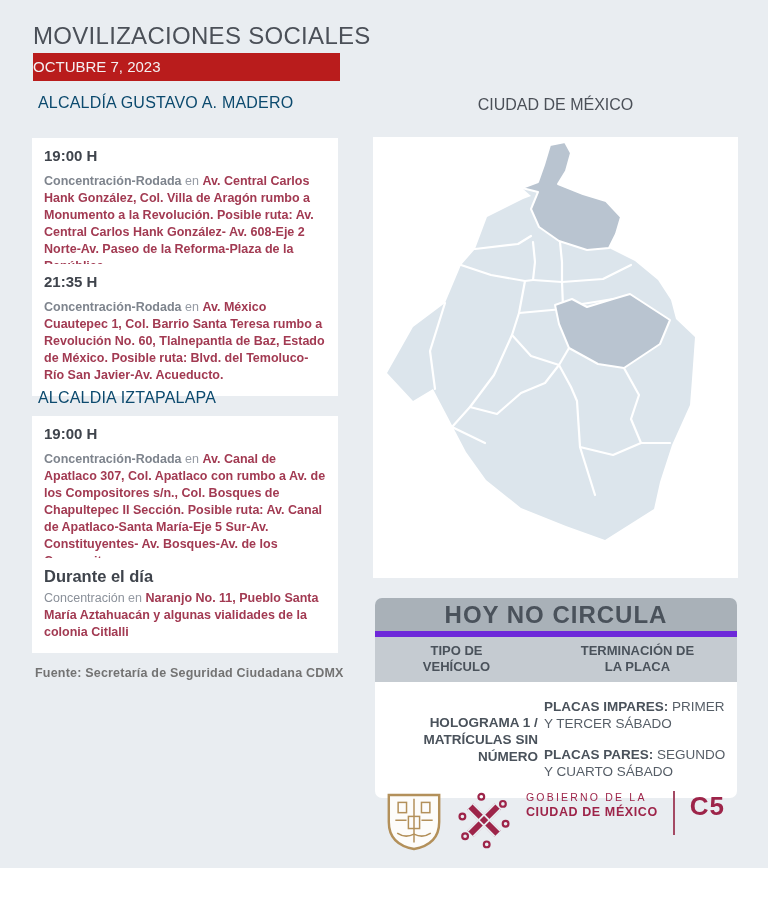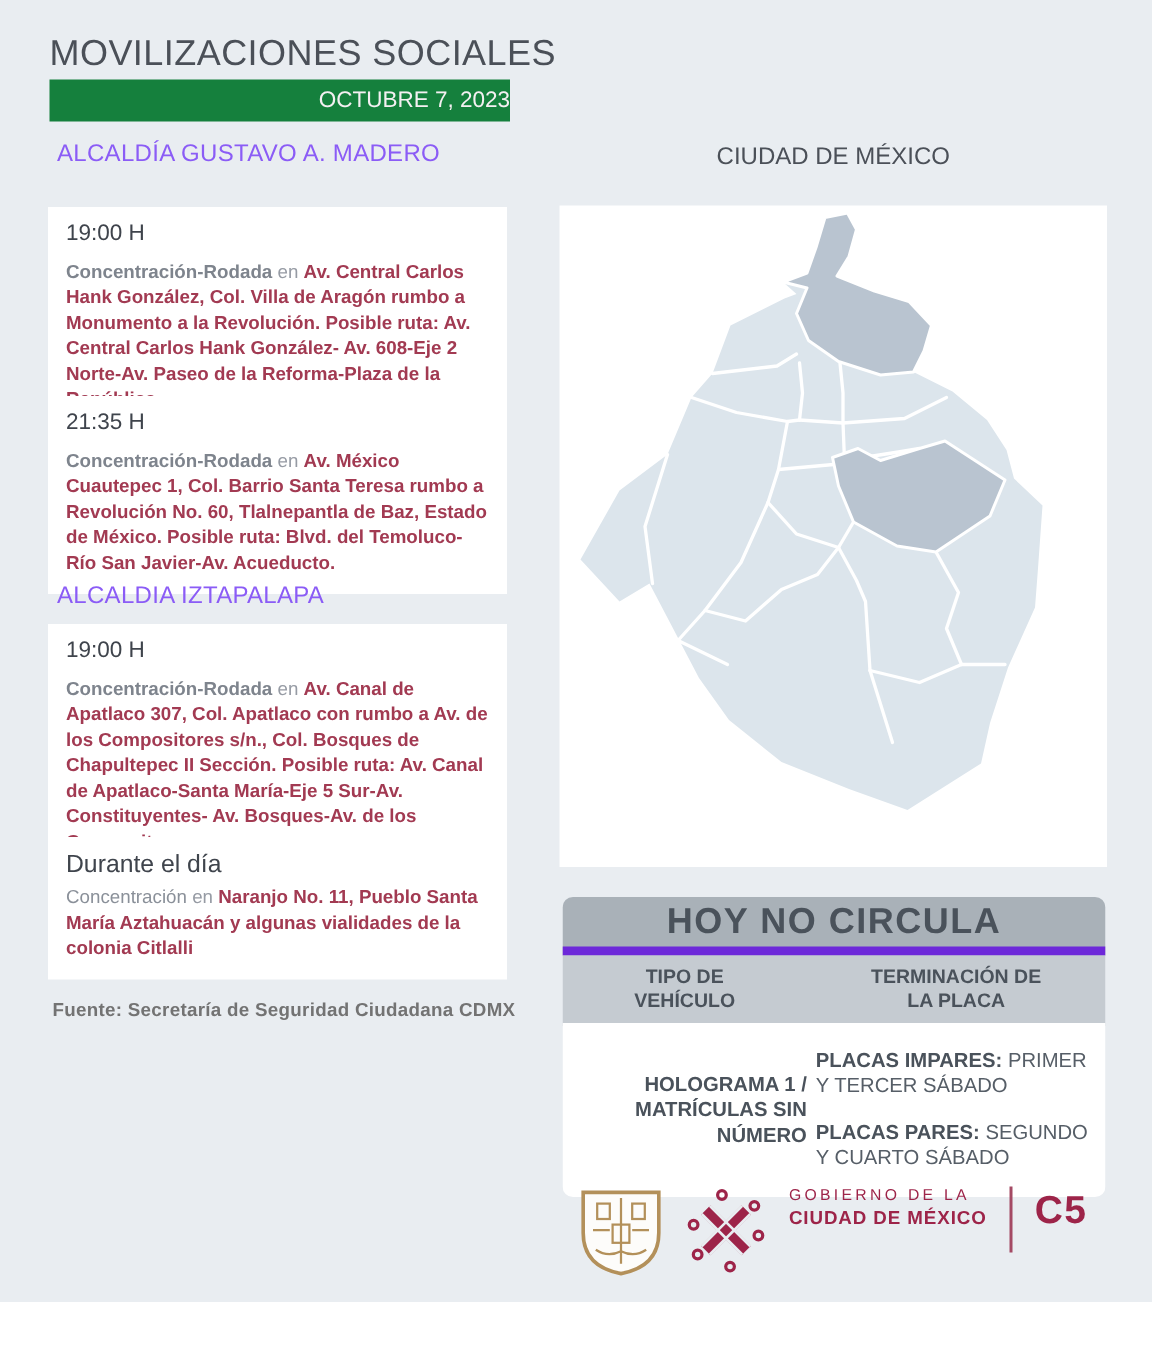--- a/index.html
+++ b/index.html
@@ -1,27 +1,27 @@
 <!DOCTYPE html>
 <html><head>
 <meta charset="utf-8">
 <style>
   html,body{margin:0;padding:0;}
   body{font-family:"Liberation Sans",sans-serif;}
   .page{position:relative;width:768px;height:868px;background:#e9edf1;overflow:hidden;}
 
   
   .title{position:absolute;left:33px;top:22px;font-size:24px;font-weight:400;color:#4b5058;letter-spacing:0.3px;}
-  .banner{position:absolute;left:33px;top:53px;width:307px;height:28px;background:#15803d;color:#f4f0f2;
-          font-size:15px;text-align:right;line-height:28px;}
-
-  
-  .sec-heading{position:absolute;left:38px;font-size:16px;color:#8b5cf6;letter-spacing:0.2px;}
+  .banner{position:absolute;left:33px;top:53px;width:307px;height:28px;background:#b91c1c;color:#f4f0f2;
+          font-size:15px;text-align:left;line-height:28px;}
+
+  
+  .sec-heading{position:absolute;left:38px;font-size:16px;color:#0c4a6e;letter-spacing:0.2px;}
   .card{position:absolute;left:32px;width:306px;background:#ffffff;box-sizing:border-box;padding:9px 12px 12px 12px;}
-  .time{font-size:15px;font-weight:400;color:#3f444c;margin:0 0 9px 0;}
+  .time{font-size:15px;font-weight:700;color:#3f444c;margin:0 0 9px 0;}
   .epar{font-size:12.5px;line-height:17px;margin:0;}
   .etype{color:#7e848d;font-weight:700;}
   .econn{color:#969ba4;font-weight:400;}
   .edetail{color:#a23a52;font-weight:700;}
   .fuente{position:absolute;left:35px;top:666px;font-size:12.5px;font-weight:700;color:#737373;letter-spacing:0.2px;}
 
   
   .map-title{position:absolute;left:373px;top:96px;width:365px;text-align:center;font-size:16px;color:#4b5058;}
   .map-box{position:absolute;left:373px;top:137px;width:365px;height:441px;background:#ffffff;}
   .map-box svg{display:block;}

